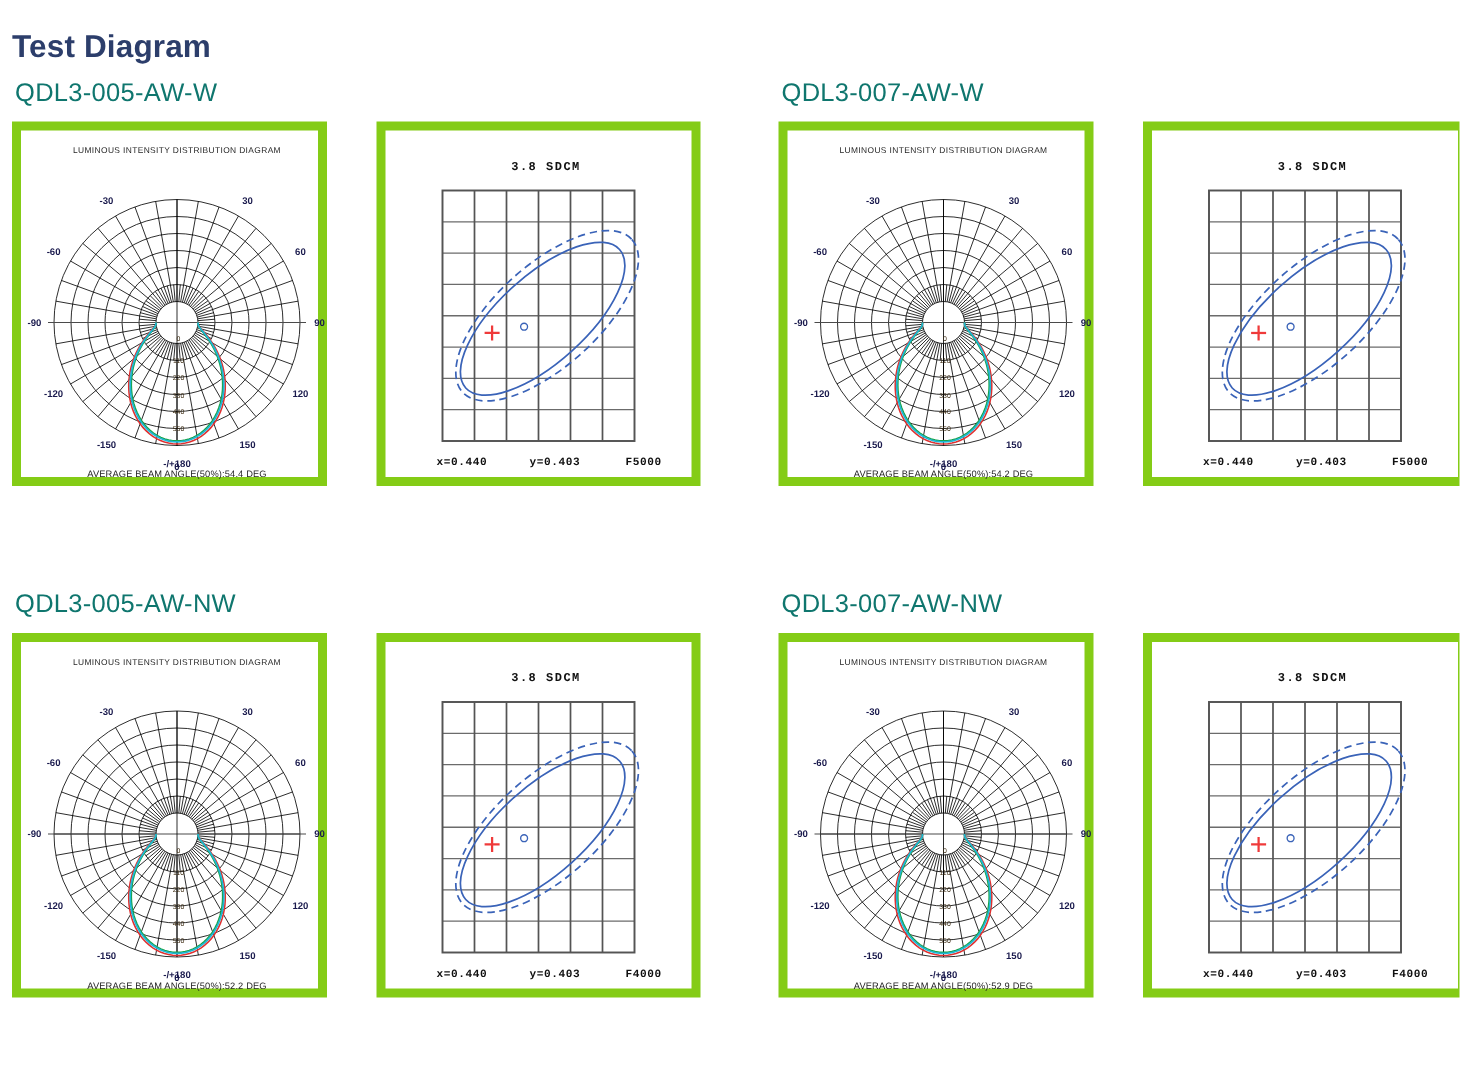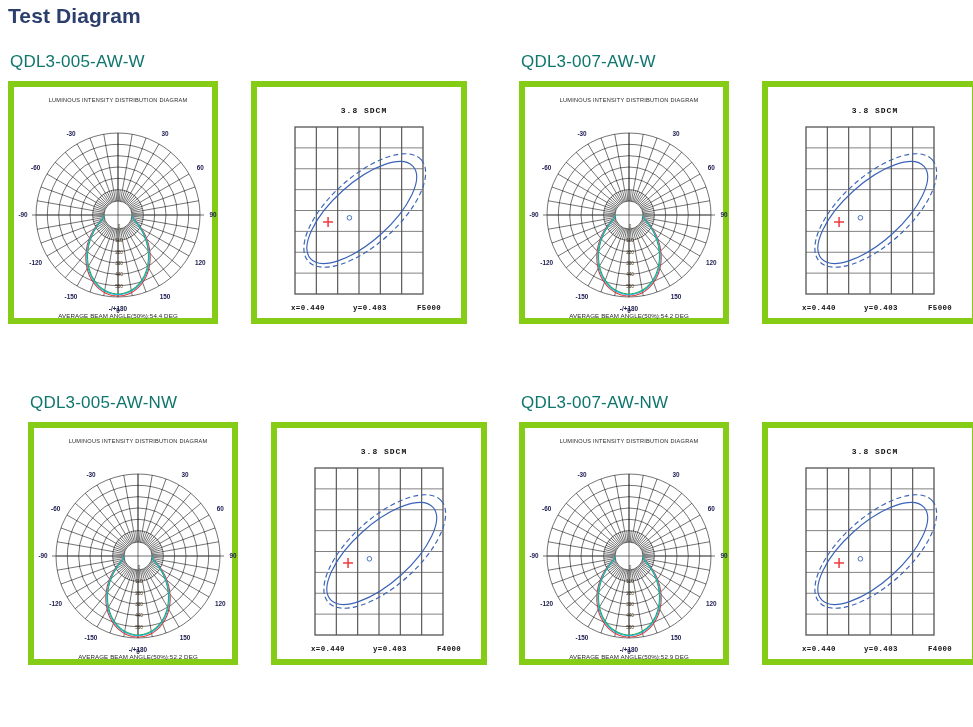--- a/index.html
+++ b/index.html
@@ -10,21 +10,21 @@
     font-family: "Liberation Sans", sans-serif;
     overflow: hidden;
   }
   #page {
     position: relative;
     width: 973px; height: 727px;
     background: #ffffff;
   }
   .page-title {
     position: absolute;
-    left: 8px; top: 4px;
+    left: 8px; top: 20px;
     font-size: 21px;
     font-weight: bold;
     color: #2c3e6b;
     letter-spacing: 0.1px;
   }
   .product-block { position: absolute; }
   .product-name {
     font-size: 17px;
     font-weight: normal;
     color: #0f766e;
@@ -374,21 +374,21 @@
             </g>
             <circle cx="92.39999999999999" cy="130.80624999999998" r="2.3" class="sd-dot"></circle>
             <text x="34" y="223" text-anchor="start" class="sd-foot">x=0.440</text>
             <text x="96" y="223" text-anchor="start" class="sd-foot">y=0.403</text>
             <text x="160" y="223" text-anchor="start" class="sd-foot">F5000</text>
           </svg>
         </div>
     </div>
   </div>
 
-  <div class="product-block" style="left:8px;  top:393px;margin-left:20px;">
+  <div class="product-block" style="left:8px;  top:393px;">
     <div class="product-name">QDL3-005-AW-NW</div>
     <div class="panels">
       <div class="panel panel-polar">
           <svg width="208" height="241" viewBox="0 0 208 241">
             <text x="104" y="15" text-anchor="middle" class="pol-title">LUMINOUS INTENSITY DISTRIBUTION DIAGRAM</text>
             <g>
               <circle cx="104" cy="128" r="25.333333333333336" class="grid-line"></circle>
               <circle cx="104" cy="128" r="36.66666666666667" class="grid-line"></circle>
               <circle cx="104" cy="128" r="48" class="grid-line"></circle>
               <circle cx="104" cy="128" r="59.333333333333336" class="grid-line"></circle>

